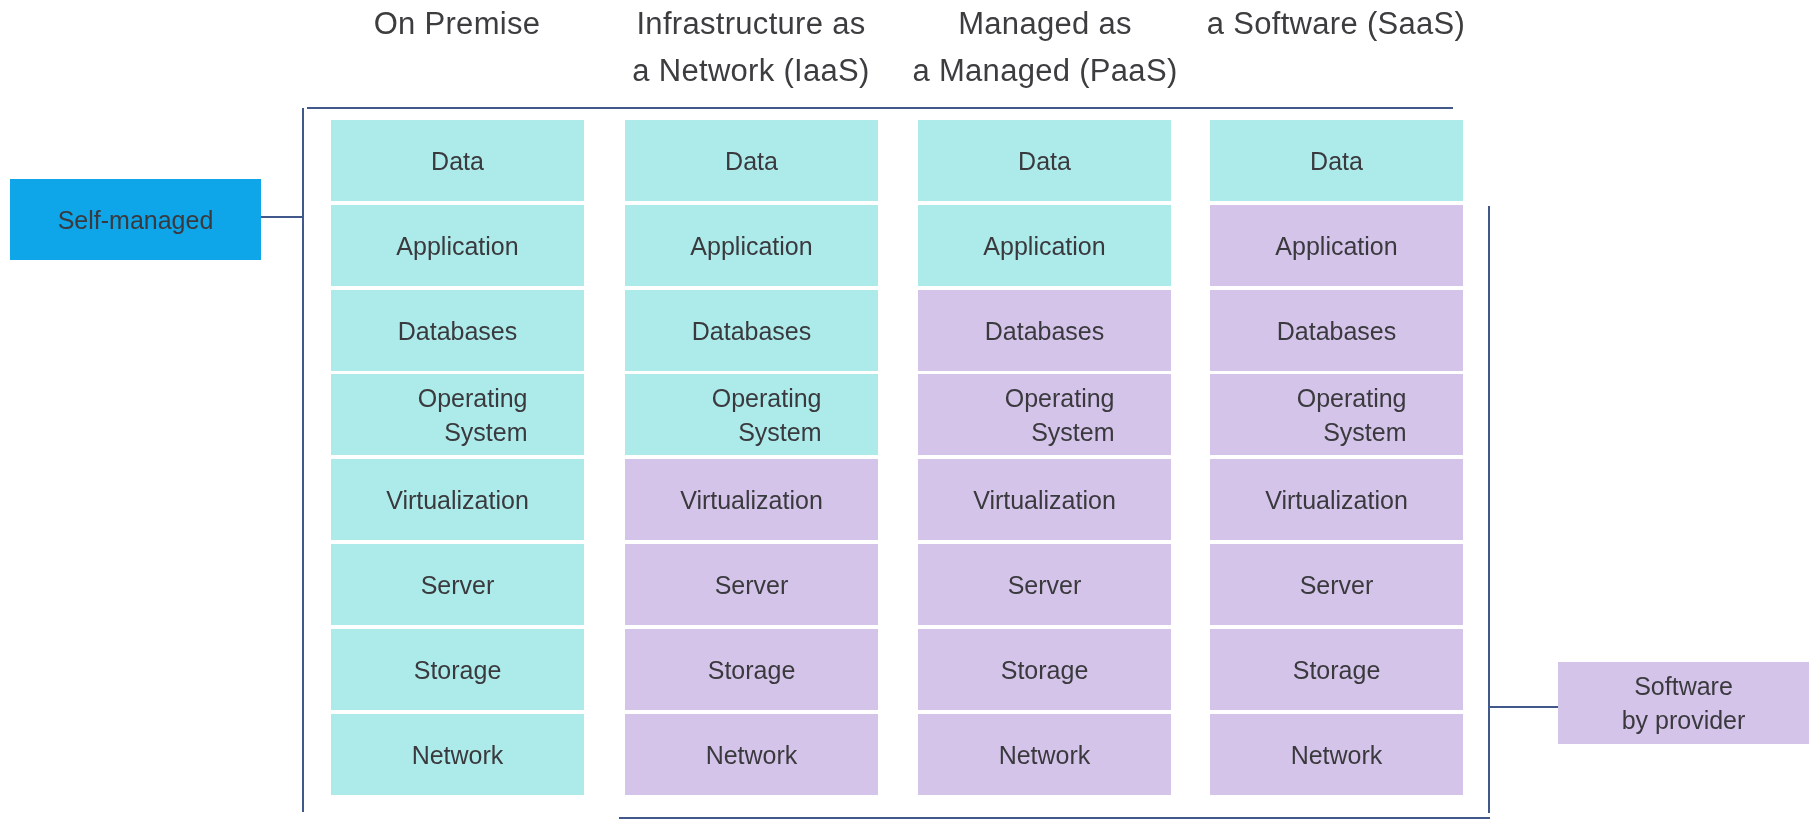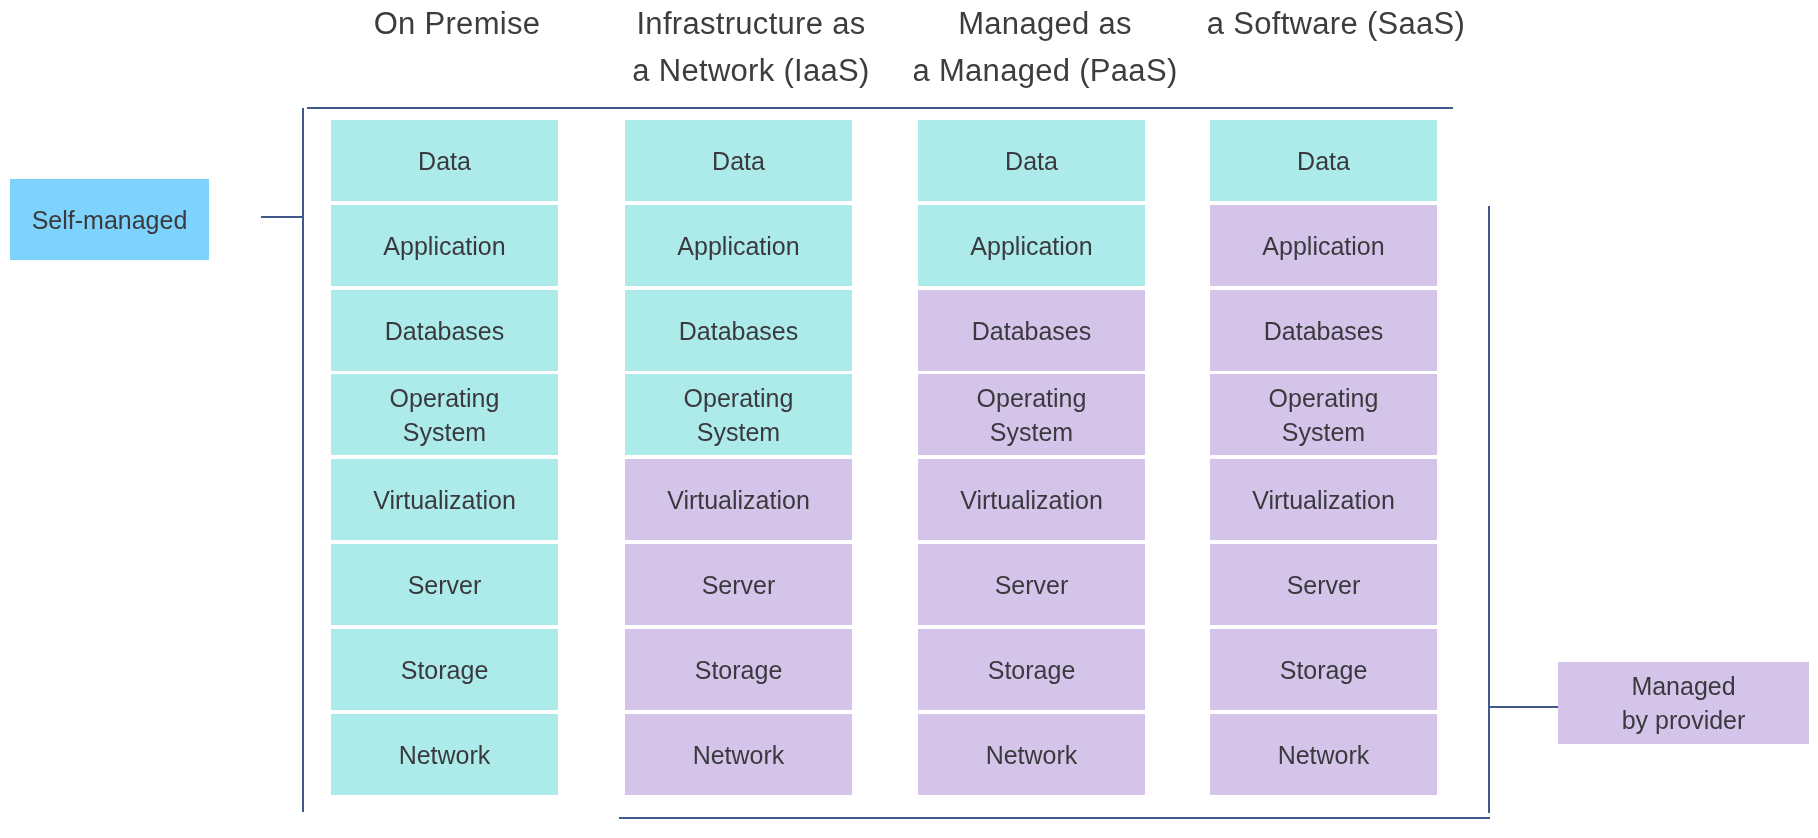--- a/index.html
+++ b/index.html
@@ -1,22 +1,22 @@
 <!DOCTYPE html>
 <html><head>
 <meta charset="utf-8">
 <style>
   html, body { margin: 0; padding: 0; background: #ffffff; }
   body { width: 1818px; height: 838px; position: relative; overflow: hidden;
          font-family: "Liberation Sans", "DejaVu Sans", sans-serif; color: #3b3b3f; }
   .col-header { position: absolute; top: 0; width: 300px; text-align: center;
                 font-size: 31px; line-height: 47px; color: #3d3d40; letter-spacing: 0.3px; }
   .col-header span { display: block; white-space: nowrap; }
-  .cell { position: absolute; width: 227px; height: 81px; display: flex; align-items: center;
-          justify-content: center; text-align: center; font-size: 25px; line-height: 34px;
+  .cell { position: absolute; width: 253px; height: 81px; display: flex; align-items: center;
+          justify-content: center; text-align: right; font-size: 25px; line-height: 34px;
           color: #3a3a3e; box-sizing: border-box; padding: 0 12px; }
   .cell.self { background: #adebeb; }
   .cell.provider { background: #d5c4ea; }
   .line { position: absolute; background: #40598a; }
   .legend { position: absolute; display: flex; align-items: center; justify-content: center;
             text-align: center; font-size: 25px; line-height: 34px; color: #3a3a3e; }
 </style>
 </head>
 <body>
 
@@ -36,25 +36,25 @@
   <span>a Software (SaaS)</span>
 </div>
 
 <div class="line" style="left:307px; top:107px; width:1146px; height:2px;"></div>
 <div class="line" style="left:302px; top:108px; width:2px; height:704px;"></div>
 <div class="line" style="left:261px; top:216px; width:43px; height:2px;"></div>
 <div class="line" style="left:1488px; top:206px; width:2px; height:607px;"></div>
 <div class="line" style="left:619px; top:817px; width:871px; height:2px;"></div>
 <div class="line" style="left:1489px; top:706px; width:69px; height:2px;"></div>
 
-<div class="legend" style="left:10px; top:179px; width:199px; height:81px; background:#7dd3fc;">
+<div class="legend" style="left:10px; top:179px; width:251px; height:81px; background:#0ea5e9;">
   <span>Self-managed</span>
 </div>
 <div class="legend" style="left:1558px; top:662px; width:251px; height:82px; background:#d5c4ea; padding:0 60px; box-sizing:border-box;">
-  <span>Managed by provider</span>
+  <span>Software by provider</span>
 </div>
 
 <div id="grid">
     <div>
       <div class="cell self" style="left: 331px; top: 120px; height: 81px;">
         <span>Data</span>
       </div>
       <div class="cell self" style="left: 331px; top: 205px; height: 81px;">
         <span>Application</span>
       </div>

